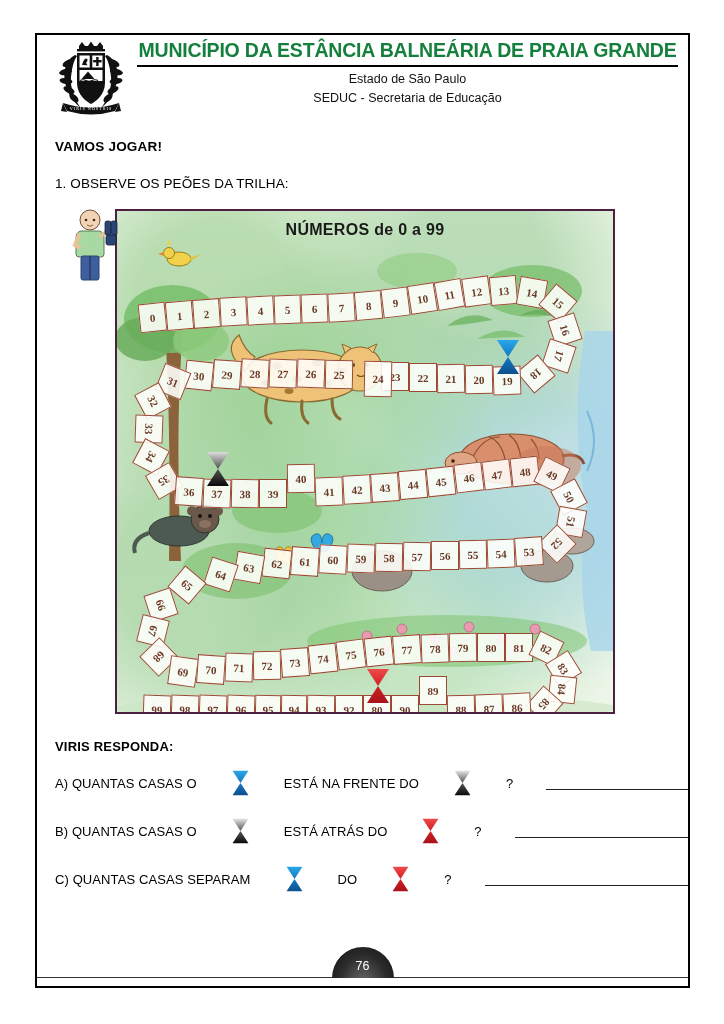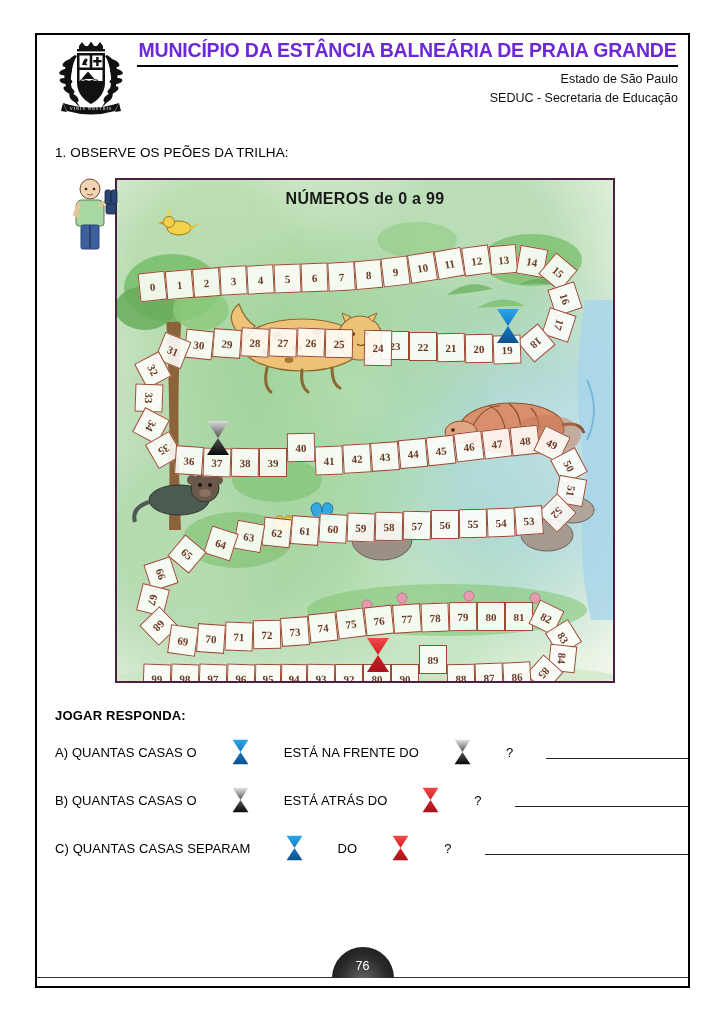--- a/index.html
+++ b/index.html
@@ -11,24 +11,24 @@
     width:655px; height:955px;
     border:2px solid #000; background:#fff;
   }
 
   
   .header { position:relative; height:88px; }
   .crest { position:absolute; left:18px; top:6px; width:72px; height:78px; }
   .title-block { position:absolute; left:100px; top:4px; right:10px; }
   .muni-title {
     font-size:19.5px; font-weight:bold; letter-spacing:-0.2px;
-    text-align:center; color:#6d28d9; white-space:nowrap;
+    text-align:center; color:#15803d; white-space:nowrap;
     padding-bottom:3px; border-bottom:2px solid #000;
   }
-  .sub1, .sub2 { text-align:right; font-size:12.5px; color:#111; margin-top:5px; }
+  .sub1, .sub2 { text-align:center; font-size:12.5px; color:#111; margin-top:5px; }
 
   
   .vamos { font-size:13.5px; font-weight:bold; margin:16px 0 0 18px; letter-spacing:0.2px; }
   .observe { font-size:13.5px; margin:22px 0 0 18px; letter-spacing:0.1px; }
 
   
   .board-wrap { position:relative; margin:8px 0 0 18px; width:585px; height:530px; }
   .board {
     position:absolute; left:60px; top:10px; width:500px; height:505px;
     border:2.5px solid #4b2040;
@@ -131,20 +131,21 @@
         <text x="36" y="69" font-size="4.2" fill="#fff" text-anchor="middle" font-family="Liberation Serif, serif" letter-spacing="1">VIRIS NOSTRIS</text>
       </svg>
     </div>
     <div class="title-block">
       <div class="muni-title">MUNICÍPIO DA ESTÂNCIA BALNEÁRIA DE PRAIA GRANDE</div>
       <div class="sub1">Estado de São Paulo</div>
       <div class="sub2">SEDUC - Secretaria de Educação</div>
     </div>
   </div>
 
+  <div class="vamos">VAMOS JOGAR!</div>
   <div class="observe">1. OBSERVE OS PEÕES DA TRILHA:</div>
 
   <div class="board-wrap">
 
     <div class="boy">
       <svg viewBox="0 0 62 80" width="62" height="80">
         <circle cx="27" cy="17" r="10" fill="#f2d3b3" stroke="#6b5038" stroke-width="1"></circle>
         <path d="M17 13 q10-8 20 0 q-4-4 -10-4 q-6 0 -10 4z" fill="#c9a15e"></path>
         <circle cx="23" cy="17" r="1.3" fill="#3a2a1a"></circle>
           <circle cx="31" cy="17" r="1.3" fill="#3a2a1a"></circle>
@@ -409,21 +410,21 @@
               </linearGradient>
             </defs>
           <path d="M2 1 H24 L13 18 L24 35 H2 L13 18 z" fill="url(#gred)"></path>
         </svg>
       </div>
 
     </div>
   </div>
 
   <div class="answers">
-    <div class="agora">JOGAR RESPONDA:</div>
+    <div class="agora">VIRIS RESPONDA:</div>
 
     <div class="q">
       <span class="txt">A) QUANTAS CASAS O</span>
       <span class="hg">
         <svg width="19" height="26" viewBox="0 0 26 36">
           <defs>
               <linearGradient id="qb1" x1="0" y1="0" x2="0" y2="1">
             <stop offset="0%" stop-color="#2aa6e8"></stop>
                 <stop offset="50%" stop-color="#1479c4"></stop>
             <stop offset="100%" stop-color="#0d4f8c"></stop>

